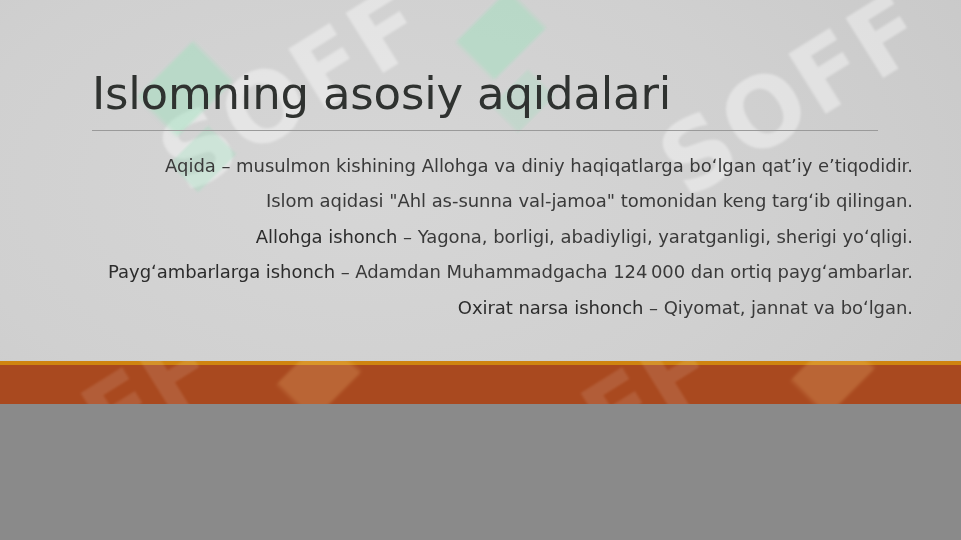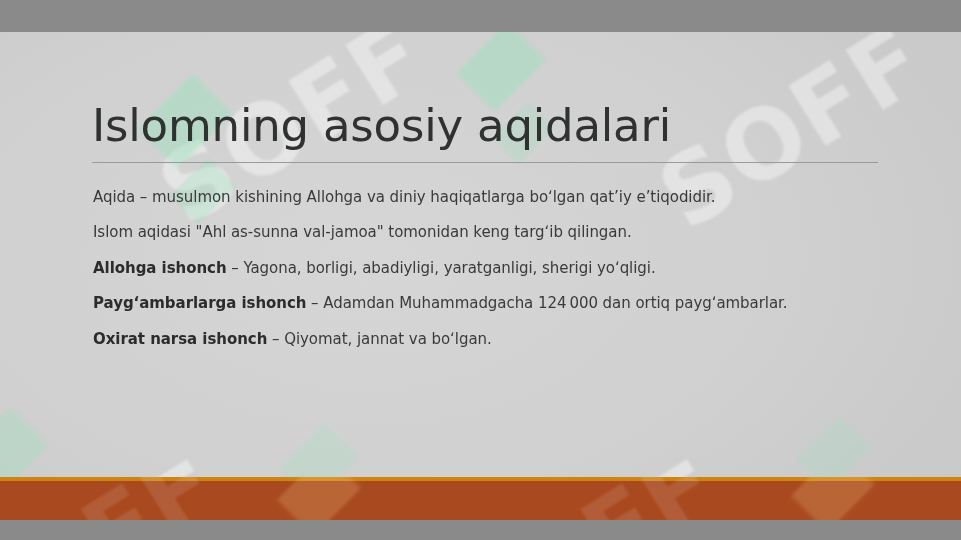--- a/index.html
+++ b/index.html
@@ -7,26 +7,25 @@
     padding: 0;
     background: #8a8a8a;
   }
   body {
     font-family: "Liberation Sans", sans-serif;
   }
 
   #slide {
     position: relative;
     width: 961px;
-    height: 488px;
+    height: 404px;
     overflow: hidden;
     background: #d2d2d2;
     background-image:
       radial-gradient(ellipse 700px 420px at 38% 46%, #d6d6d6 0%, #d0d0d0 58%, #c9c9c9 100%);
-    margin-top: 32px;
   }
 
   
   .wm-layer {
     position: absolute;
     inset: 0;
     overflow: hidden;
     pointer-events: none;
     z-index: 1;
   }
@@ -92,28 +91,29 @@
   }
 
   #body-list {
     position: absolute;
     left: 93px;
     top: 148px;
     width: 820px;
   }
   .body-line {
     font-family: "DejaVu Sans", sans-serif;
-    font-size: 15px;
+    font-size: 18px;
     line-height: 35.4px;
     color: #3a3a3a;
     white-space: nowrap;
     letter-spacing: -0.05px;
+    text-align: right;
   }
   .body-line .lead {
-    font-weight: 700;
+    font-weight: 400;
     color: #2c2c2c;
   }
 
   
   #bottom-bar {
     position: absolute;
     left: 0;
     right: 0;
     bottom: 0;
     height: 43px;

